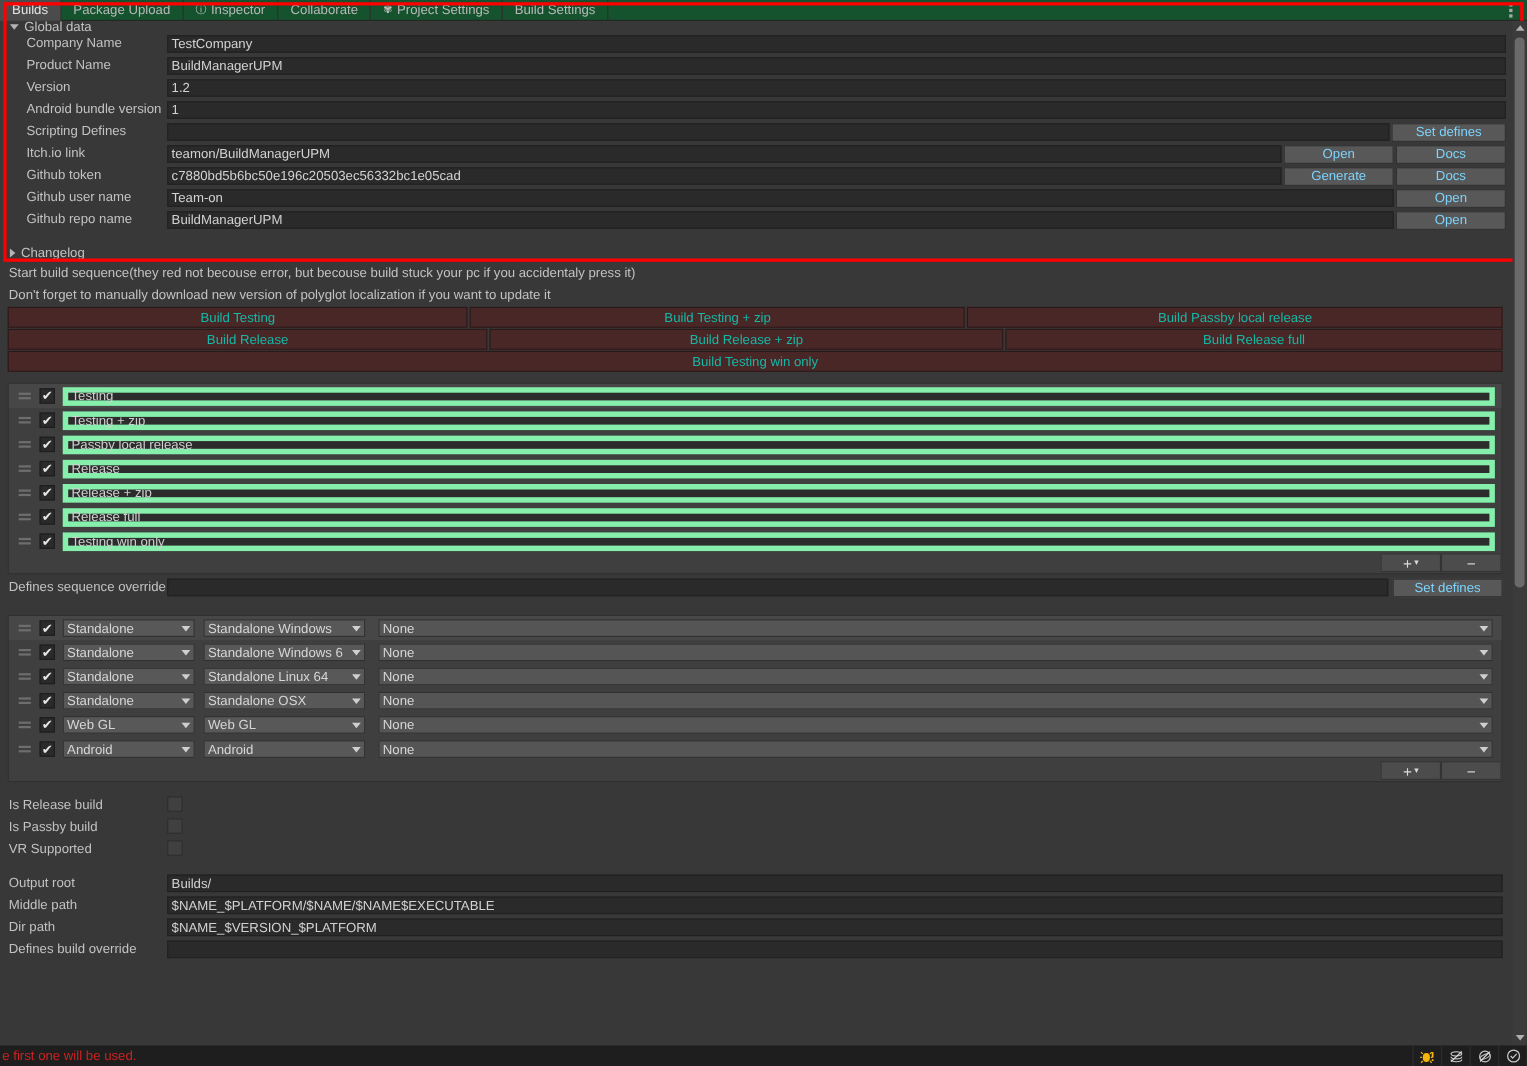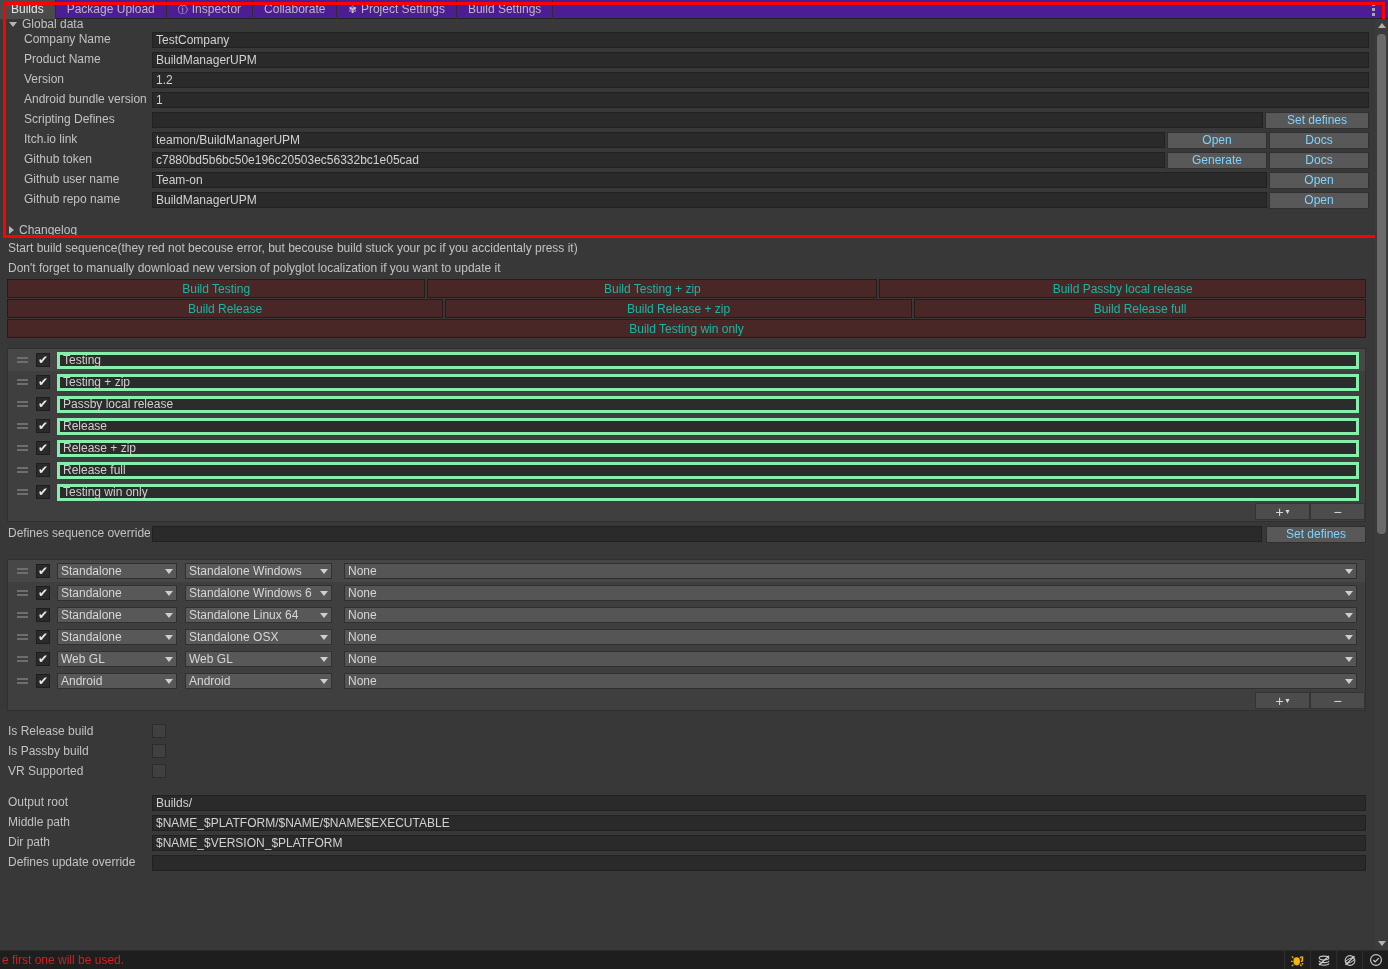--- a/index.html
+++ b/index.html
@@ -8,21 +8,21 @@
     background: #383838;
     font-family: "Liberation Sans", sans-serif;
     font-size: 12px;
     color: #c8c8c8;
     overflow: hidden;
   }
   .app { position: relative; width: 1388px; height: 969px; }
 
   
   .tabbar {
-    height: 19px; background: #4c1d95; display: flex; align-items: stretch;
+    height: 19px; background: #14532d; display: flex; align-items: stretch;
     border-bottom: 1px solid #242424; position: relative;
   }
   .tab {
     display: flex; align-items: center; gap: 4px;
     padding: 0 11px; font-size: 12px; color: #b8b8b8;
     border-right: 1px solid #2e2e2e; height: 19px; line-height: 19px;
     white-space: nowrap;
   }
   .tab.active { background: #4b4b4b; color: #e4e4e4; }
   .tab .ticon { font-size: 10px; color: #c0c0c0; display:inline-block; }
@@ -88,21 +88,21 @@
   .grip i { width: 11px; height: 2px; background: #6e6e6e; display:block; }
   .cbox {
     width: 14px; height: 14px; background: #2a2a2a; border: 1px solid #1d1d1d;
     position: relative; flex: 0 0 14px; margin-right: 7px;
   }
   .cbox.checked::after {
     content: "✔"; position: absolute; left: 1px; top: -2px;
     font-size: 12px; color: #e8e8e8; line-height: 16px;
   }
   .lfield {
-    flex: 1; height: 17px; background: #2c2c2c; border: 3px solid #86efac;
+    flex: 1; height: 17px; background: #2c2c2c; border: 5px solid #86efac;
     color: #cfcfcf; font-size: 12px; display:flex; align-items:center;
     padding: 0 3px; margin-right: 6px;
   }
   .listfoot { display: flex; justify-content: flex-end; height: 18px; }
   .pmbtn {
     width: 55px; height: 17px; background: #4c4c4c; border: 1px solid #343434;
     display:flex; align-items:center; justify-content:center;
     color: #d8d8d8; font-size: 14px;
   }
 
@@ -504,21 +504,21 @@
           </div>
           <div class="prow">
             <div class="plabel" style="padding-left: 8px;">Middle path</div>
             <div class="pfield" style="margin-right: 7px;">$NAME_$PLATFORM/$NAME/$NAME$EXECUTABLE</div>
           </div>
           <div class="prow">
             <div class="plabel" style="padding-left: 8px;">Dir path</div>
             <div class="pfield" style="margin-right: 7px;">$NAME_$VERSION_$PLATFORM</div>
           </div>
           <div class="prow">
-            <div class="plabel" style="padding-left: 8px;">Defines update override</div>
+            <div class="plabel" style="padding-left: 8px;">Defines build override</div>
             <div class="pfield" style="margin-right: 7px;"></div>
           </div>
         </div>
 
     </div>
   </div>
 
   <div class="redbox"></div>
 
   <div class="vscroll">

